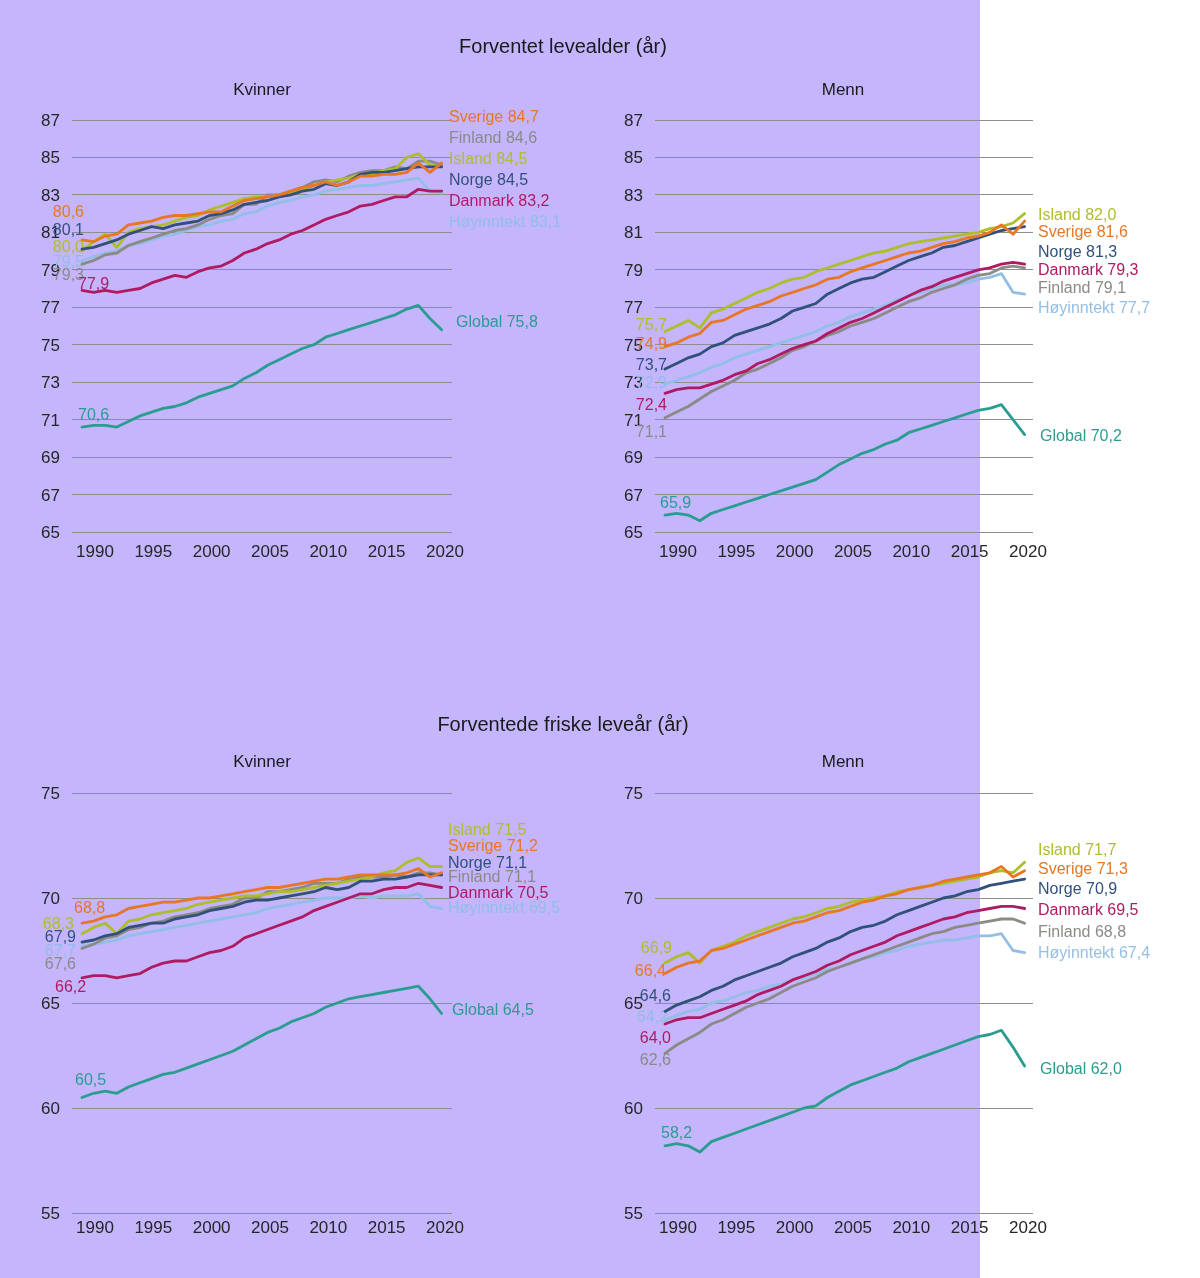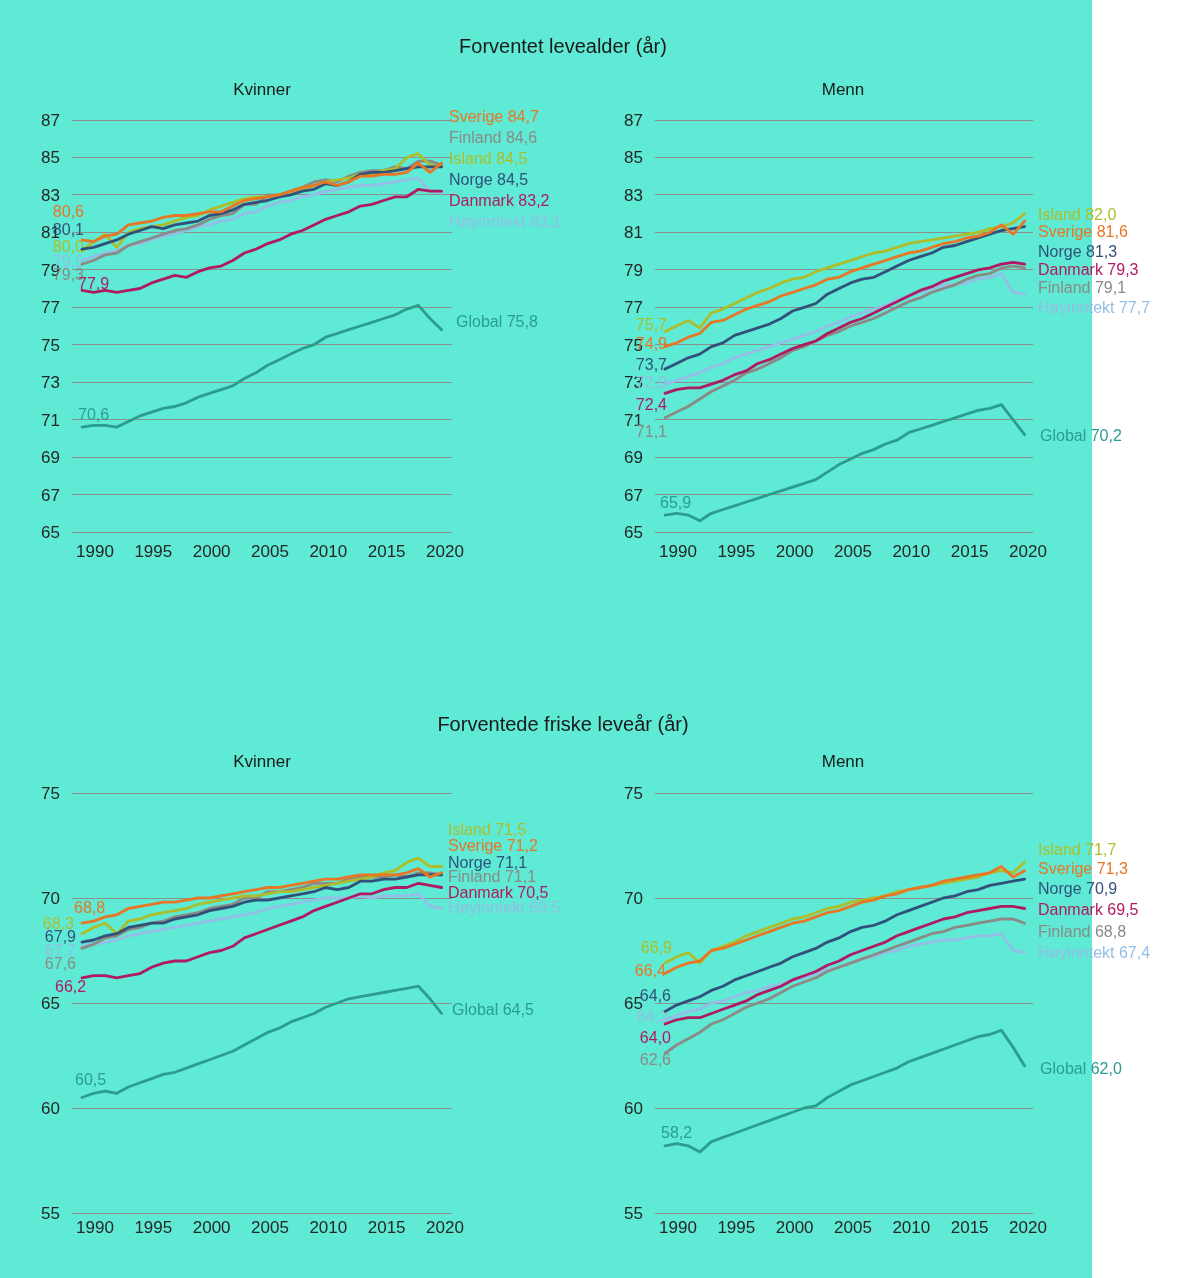--- a/index.html
+++ b/index.html
@@ -1,16 +1,16 @@
 <!DOCTYPE html>
 <html><head>
 <meta charset="utf-8">
 <style>
   html,body{margin:0;padding:0;background:#ffffff;}
-  .figure{position:relative;width:1092px;height:1278px;background:#5eead4;
+  .figure{position:relative;width:980px;height:1278px;background:#c4b5fd;
           font-family:"Liberation Sans", sans-serif;text-align:right;}
   svg{display:block;}
   svg text{font-family:"Liberation Sans", sans-serif;}
   .main-title{font-size:20px;fill:#1a1a1a;}
   .panel-title{font-size:17px;fill:#1a1a1a;}
   .axis-label{font-size:17px;fill:#262626;}
   .start-label{font-size:16px;}
   .end-label{font-size:16px;}
   .gridline{stroke-width:1;}
   .series{fill:none;stroke-width:2.8;stroke-linejoin:round;stroke-linecap:round;}

